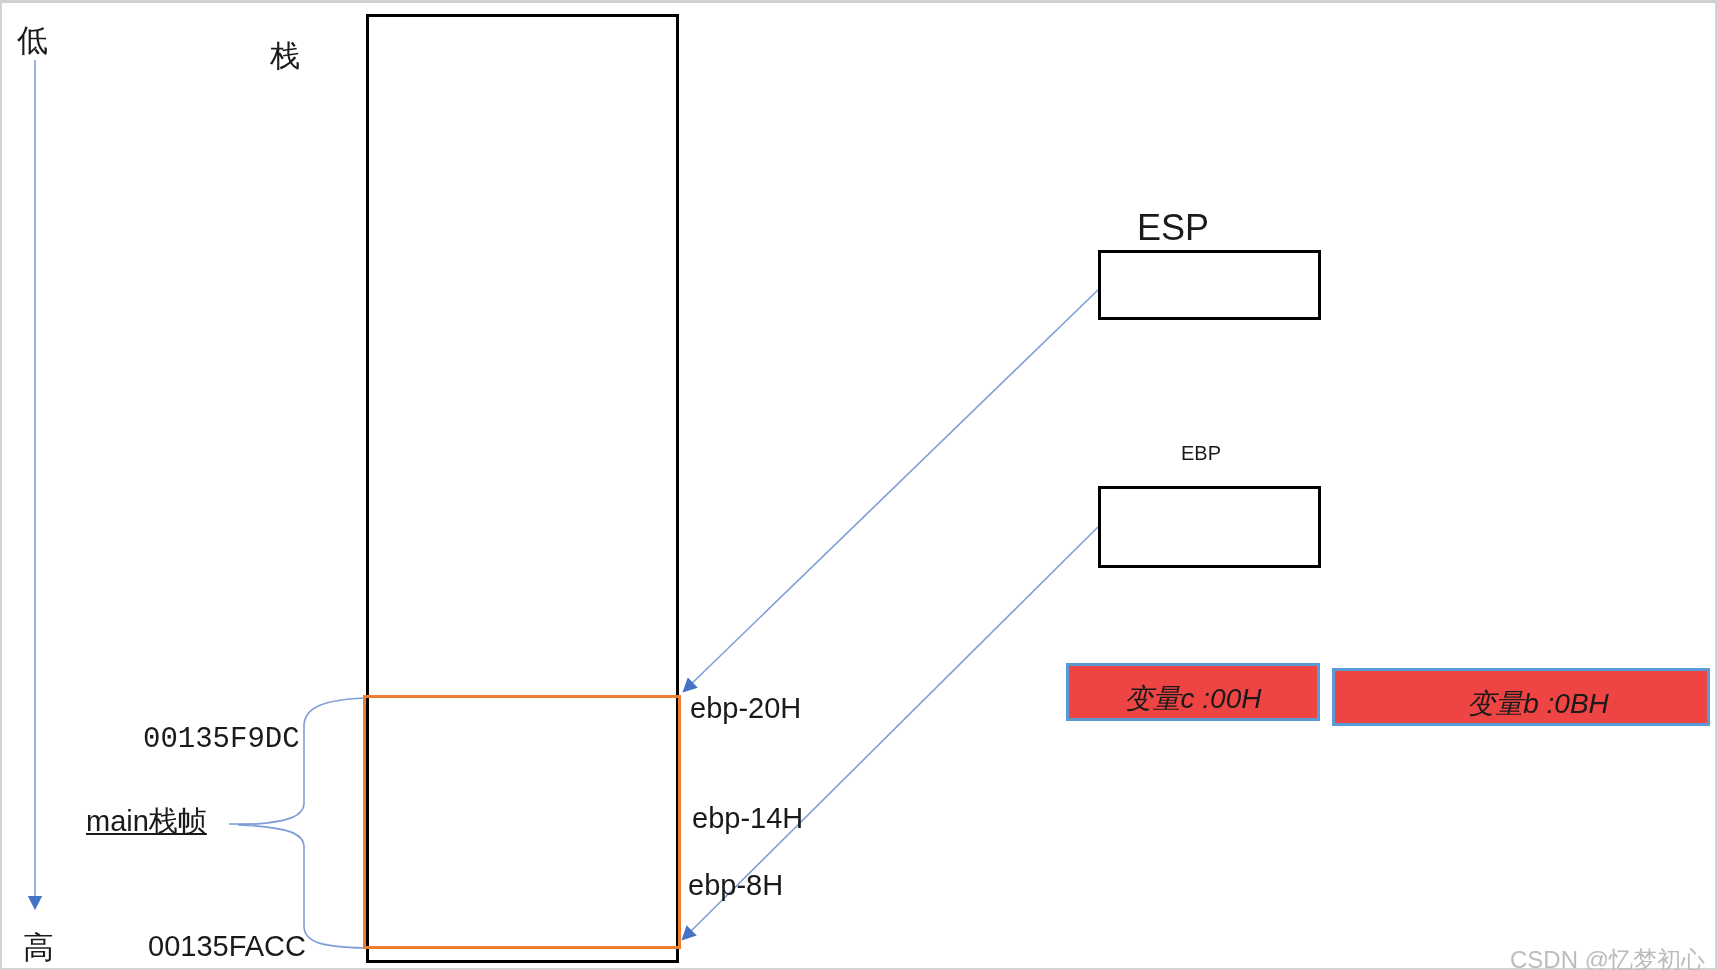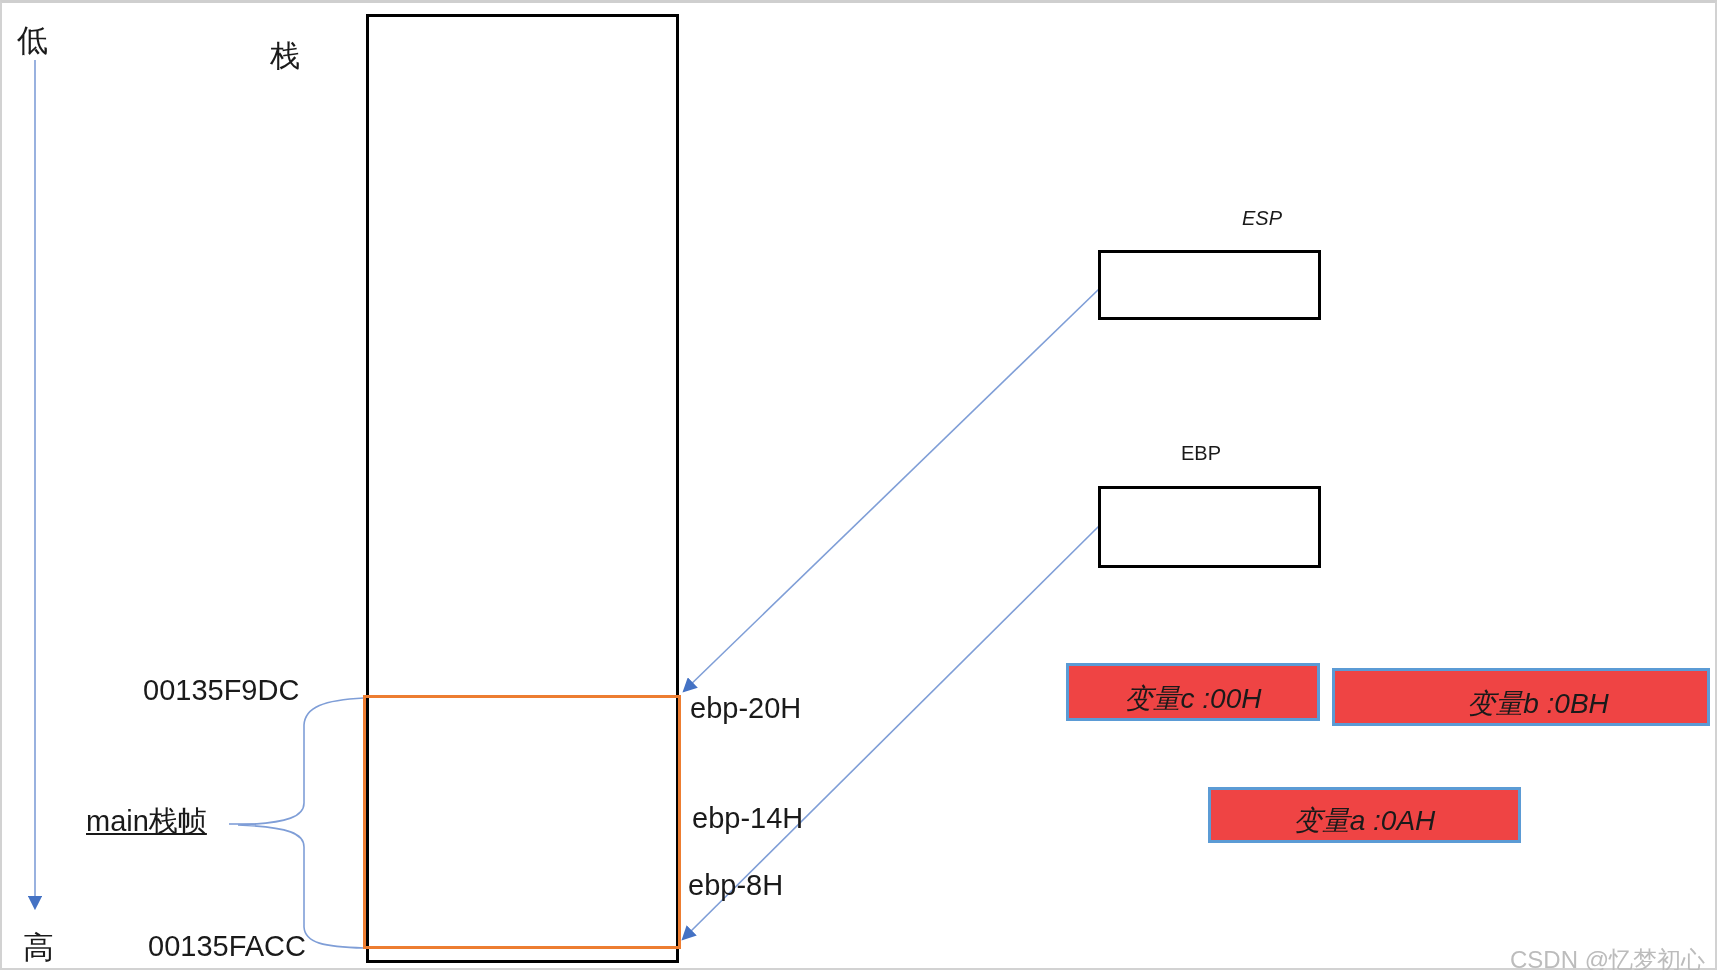--- a/index.html
+++ b/index.html
@@ -27,24 +27,24 @@
 
   .stack-rect{left:364px;top:11px;width:313px;height:949px;box-sizing:border-box;
     border:3px solid var(--stack-border);}
   .frame-rect{left:361px;top:692px;width:318px;height:254px;box-sizing:border-box;
     border:3px solid var(--frame-border);}
 
   .lbl{font-size:29px;}
   .lbl-low{left:15px;top:17px;font-size:31px;}
   .lbl-high{left:21px;top:924px;font-size:31px;}
   .lbl-stack{left:268px;top:33px;font-size:30px;}
-  .lbl-addr-top{left:141px;top:671px;}
+  .lbl-addr-top{left:141px;top:720px;font-family:Liberation Mono, monospace;}
   .lbl-addr-bottom{left:146px;top:927px;}
   .lbl-main-frame{left:84px;top:799px;text-decoration:underline;}
-  .lbl-esp{left:1240px;top:204px;font-size:20px;font-style:italic;}
+  .lbl-esp{left:1135px;top:204px;font-size:36px;}
   .lbl-ebp{left:1179px;top:439px;font-size:20px;}
   .lbl-ebp20{left:688px;top:689px;}
   .lbl-ebp14{left:690px;top:799px;}
   .lbl-ebp8{left:686px;top:866px;text-align:center;}
 
   .reg-box{box-sizing:border-box;border:3px solid var(--stack-border);background:#fff;}
   .esp-box{left:1096px;top:247px;width:223px;height:70px;}
   .ebp-box{left:1096px;top:483px;width:223px;height:82px;}
 
   .var-box{box-sizing:border-box;border:3px solid var(--variable-border);background:#ef4444;
@@ -93,18 +93,15 @@
   <div class="abs lbl lbl-ebp20">ebp-20H</div>
   <div class="abs lbl lbl-ebp14">ebp-14H</div>
   <div class="abs lbl lbl-ebp8">ebp-8H</div>
 
   <div class="abs var-box var-c">
     <span>变量c :00H</span>
   </div>
   <div class="abs var-box var-b">
     <span>变量b :0BH</span>
   </div>
-  <div class="abs var-box var-a">
-    <span>变量a :0AH</span>
-  </div>
 
   <div class="abs watermark">CSDN @忆梦初心</div>
 </div>
 
 </body></html>

